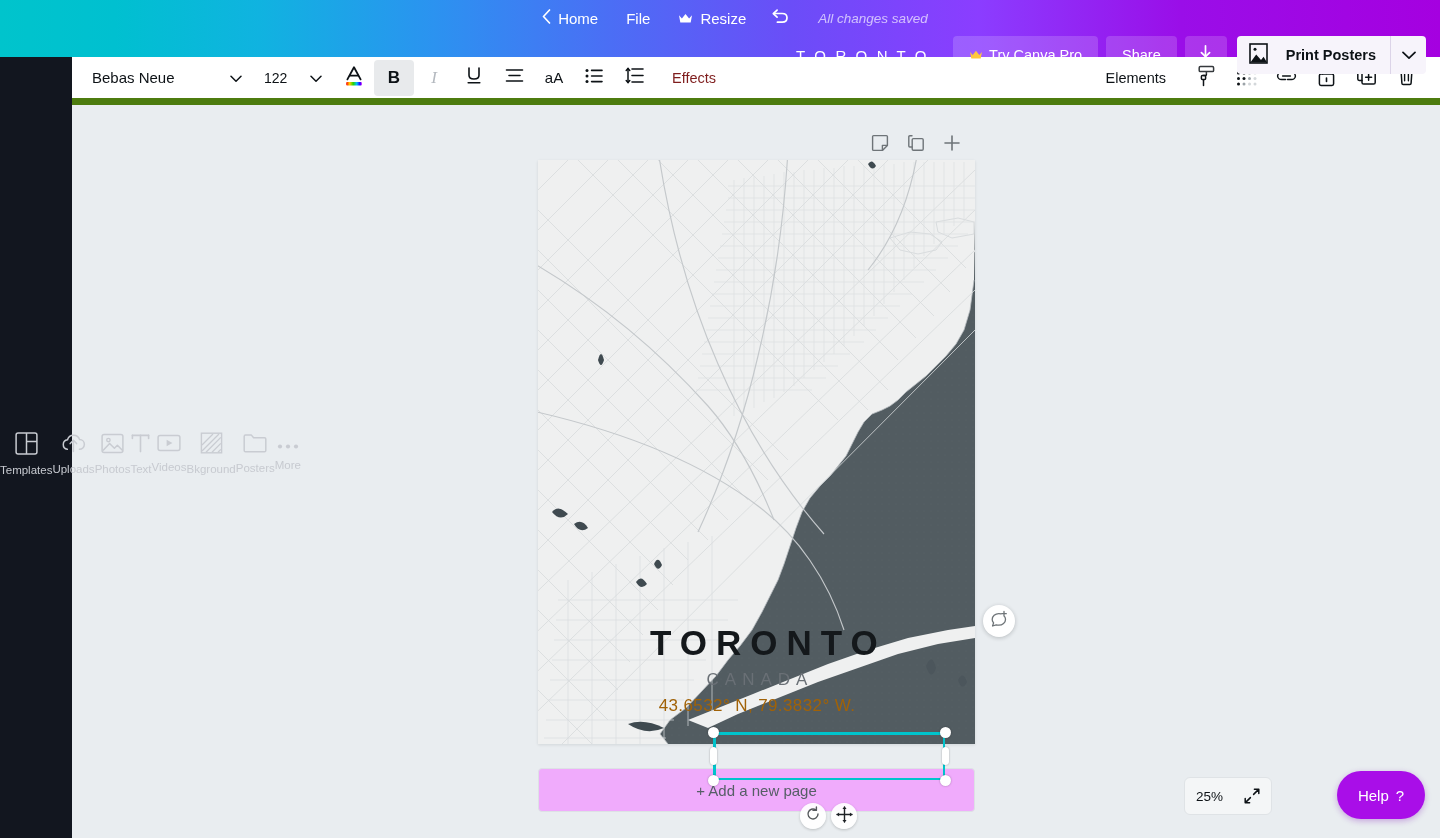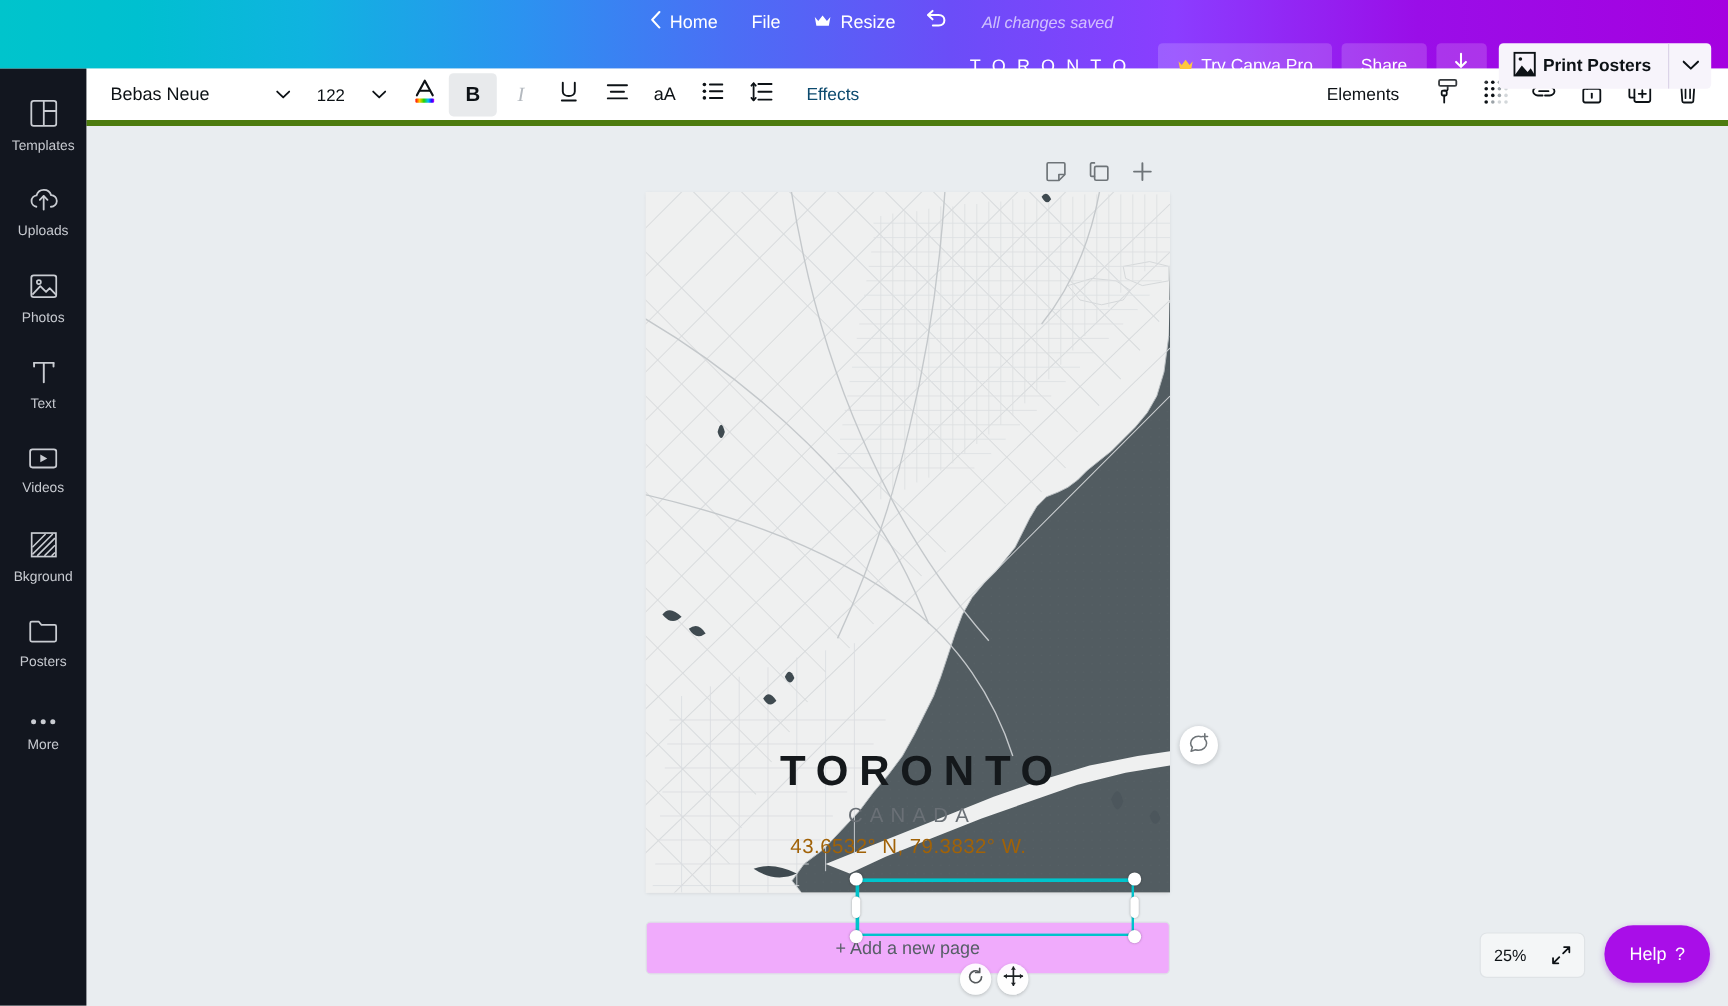--- a/index.html
+++ b/index.html
@@ -56,54 +56,54 @@
     display: flex; align-items: center; justify-content: center;
     border-radius: 4px; background: rgba(255,255,255,0.17); cursor: pointer;
   }
   #print-group {
     display: flex; align-items: center;
     background: #f7f4fb; border-radius: 4px;
     height: 38px; color: #0d1216; overflow: hidden;
     margin-left: 2px;
   }
   #print-main {
-    display: flex; align-items: center; gap: 6px;
+    display: flex; align-items: center; gap: 18px;
     padding: 0 14px 0 12px; height: 38px; cursor: pointer;
     font-size: 14.5px; font-weight: bold; white-space: nowrap;
   }
   #print-caret {
     width: 36px; height: 38px;
     display: flex; align-items: center; justify-content: center;
     border-left: 1px solid #dcd4e8; cursor: pointer;
   }
 
   
   #rail {
     position: absolute; top: 57px; left: 0;
     width: 72px; height: 781px;
     background: #12161f;
-    display: flex; flex-direction: column;
+    display: flex; flex-direction: row;
     align-items: center; padding-top: 12px;
     z-index: 30;
   }
   .rail-item {
     width: 72px; height: 72px;
     display: flex; flex-direction: column;
     align-items: center; justify-content: center;
     gap: 5px; cursor: pointer;
     color: #c9ccd2;
   }
   .rail-label { font-size: 11.5px; color: #c7cad0; }
 
   
   #toolbar {
     position: absolute; top: 57px; left: 72px;
     width: 1368px; height: 48px;
     background: #ffffff;
-    border-bottom: 5px solid #4d7c0f;
+    border-bottom: 7px solid #4d7c0f;
     display: flex; align-items: center;
     padding: 0 14px 0 16px;
     z-index: 25;
   }
   #font-select {
     display: flex; align-items: center; justify-content: space-between;
     width: 162px; height: 34px; padding: 0 8px 0 4px;
     border-radius: 4px; cursor: pointer;
   }
   #font-name { font-size: 15px; color: #0d1216; }
@@ -117,21 +117,21 @@
     width: 40px; height: 36px; margin: 0 0px;
     display: flex; align-items: center; justify-content: center;
     border-radius: 4px; cursor: pointer; color: #0d1216;
   }
   .tool-btn.active { background: #e8eaec; }
   .tool-btn.dim { color: #b4b9bf; }
   #effects-btn {
     height: 36px; padding: 0 12px; margin-left: 6px;
     display: flex; align-items: center;
     border-radius: 4px; cursor: pointer;
-    font-size: 14.5px; color: #0c4a6e;
+    font-size: 14.5px; color: #7f1d1d;
   }
   .tb-spacer { margin-left: auto; }
   #position-btn {
     height: 36px; padding: 0 12px;
     display: flex; align-items: center;
     border-radius: 4px; cursor: pointer;
     font-size: 14.5px; color: #0d1216;
   }
 
   
@@ -234,21 +234,21 @@
     position: absolute; left: 466px; top: 663px;
     width: 437px; height: 44px;
     background: #f0abfc; border: 1px solid #dde1e5;
     border-radius: 4px;
     display: flex; align-items: center; justify-content: center;
     font-size: 15px; color: #565e66; cursor: pointer;
   }
 
   
   #zoom-pill {
-    position: absolute; left: 1161px; top: 672px;
+    position: absolute; left: 1112px; top: 672px;
     width: 88px; height: 38px;
     background: #f4f6f7; border: 1px solid #dfe3e6;
     border-radius: 6px;
     display: flex; align-items: center; justify-content: space-between;
     padding: 0 11px; z-index: 20;
   }
   #zoom-value { font-size: 13.5px; color: #0d1216; cursor: pointer; }
   #expand-icon { cursor: pointer; color: #0d1216; display: flex; }
   #help-btn {
     position: absolute; left: 1265px; top: 666px;

